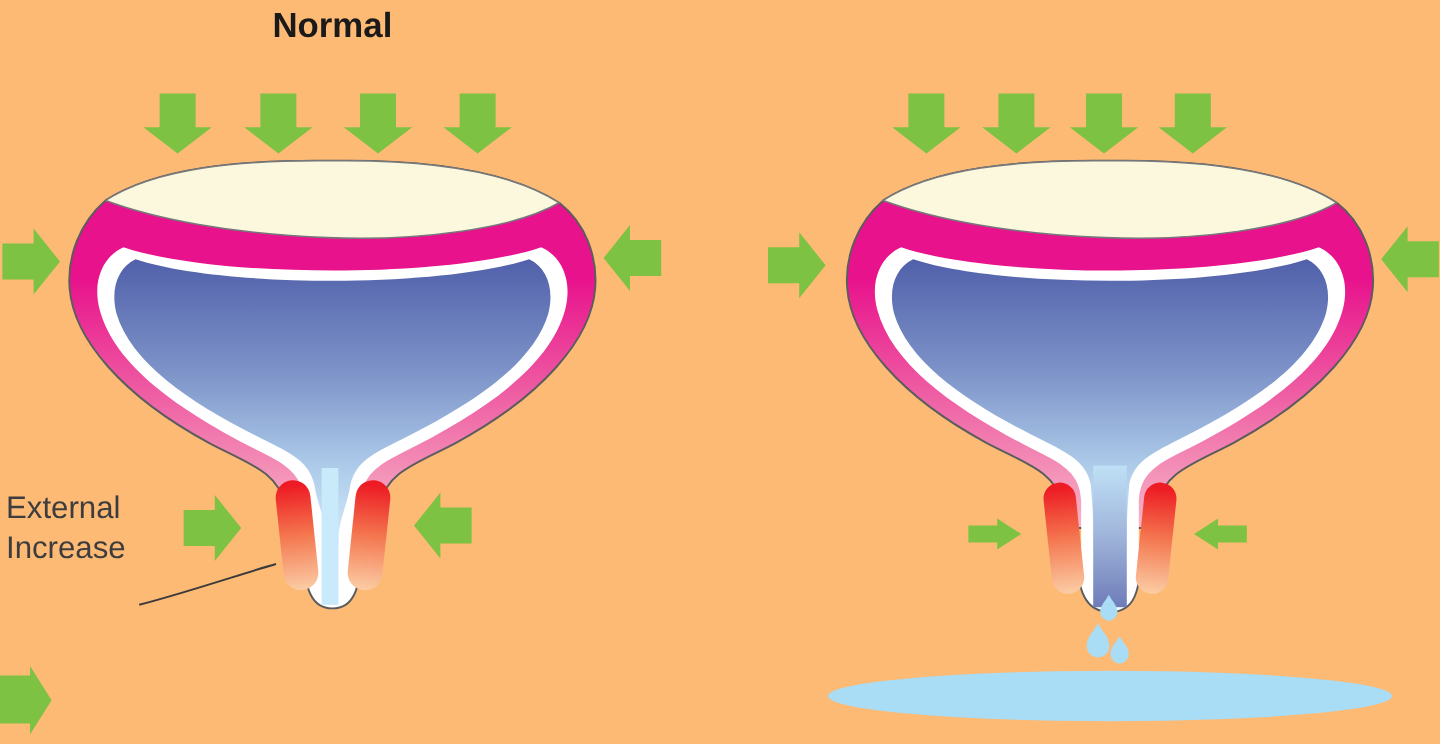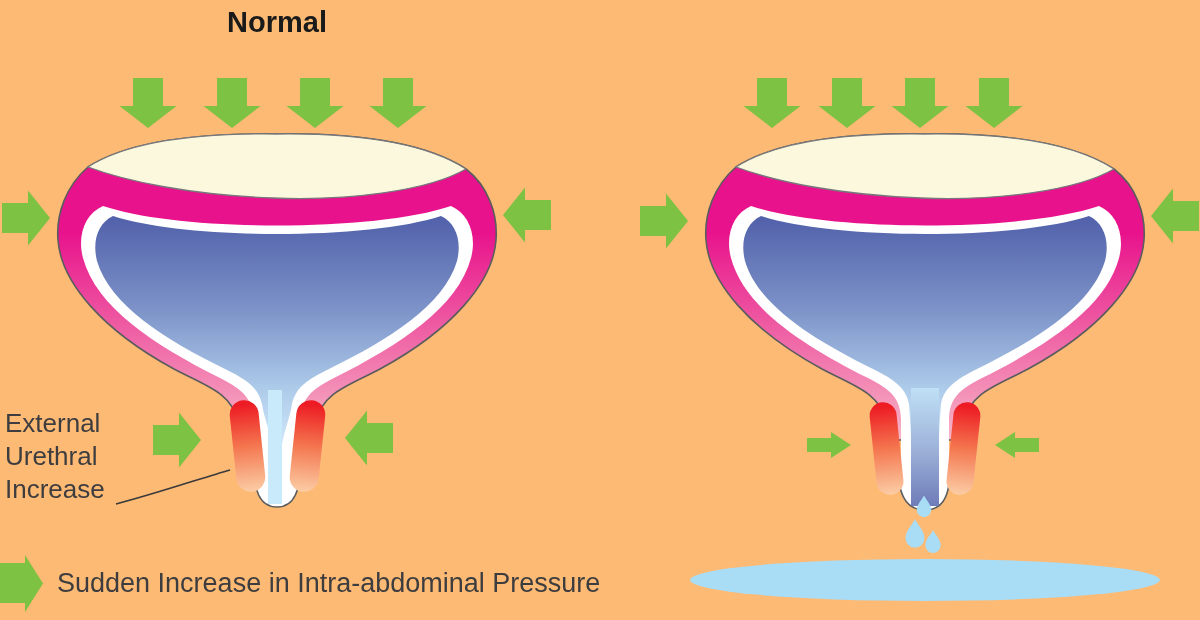--- a/index.html
+++ b/index.html
@@ -169,18 +169,16 @@
       </g>
     </g>
 
     <polygon points="0,563 25,563 25,555 43,583.5 25,612 25,603 0,603" fill="var(--arrow-green,#7DC242)"></polygon>
   </svg>
 
   <div class="panel-title left">Normal</div>
 
   <div class="sphincter-label">
     <div>External</div>
-    <div>Urethral</div>
     <div>Increase</div>
   </div>
 
-  <div class="legend-text">Sudden Increase in Intra-abdominal Pressure</div>
 </div>
 
 </body></html>

